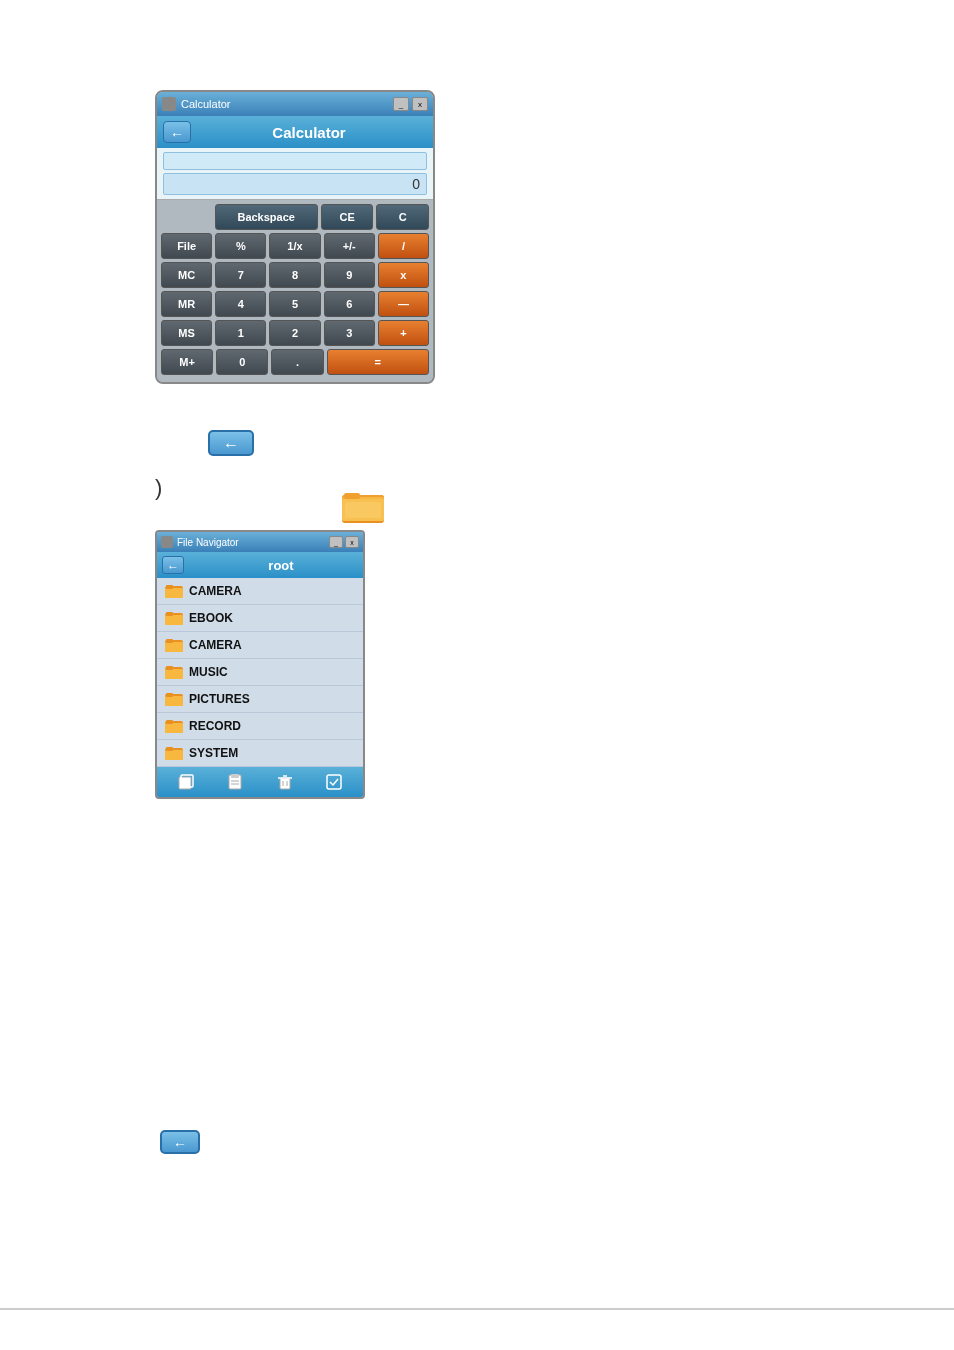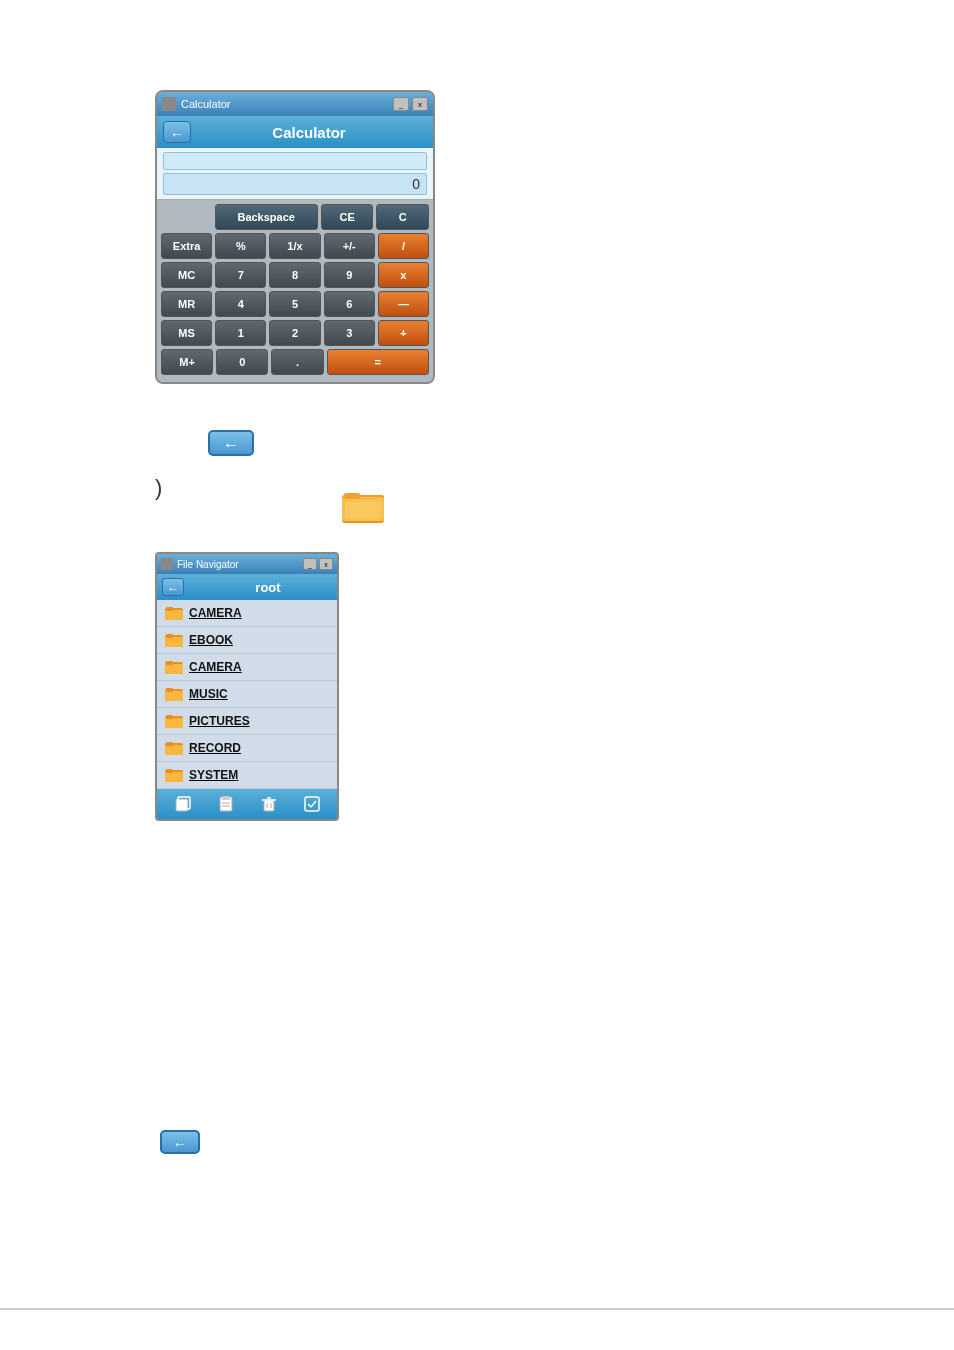--- a/index.html
+++ b/index.html
@@ -203,23 +203,23 @@
     }
 
     .folder-svg {
       width: 42px;
       height: 38px;
     }
 
     
     .filenav-wrapper {
       position: absolute;
-      top: 552px;
+      top: 530px;
       left: 155px;
-      width: 184px;
+      width: 210px;
     }
 
     .filenav-window {
       border: 2px solid #888;
       border-radius: 4px;
       overflow: hidden;
       background: #c0c0c0;
     }
 
     .filenav-titlebar {
@@ -288,21 +288,20 @@
       font-size: 13px;
       font-weight: bold;
       text-align: center;
       flex: 1;
       padding-left: 20px;
     }
 
     .filenav-list {
       background: #d0dce8;
       padding: 0;
-      text-decoration: underline;
     }
 
     .filenav-item {
       display: flex;
       align-items: center;
       gap: 6px;
       padding: 5px 8px;
       border-bottom: 1px solid #b8c8d8;
       cursor: pointer;
     }
@@ -397,21 +396,21 @@
     <div class="calc-buttons">
 
       <div class="calc-row">
         <div class="calc-btn spacer"></div>
         <div class="calc-btn wide blue-gray">Backspace</div>
         <div class="calc-btn blue-gray">CE</div>
         <div class="calc-btn blue-gray">C</div>
       </div>
 
       <div class="calc-row">
-        <div class="calc-btn">Extra</div>
+        <div class="calc-btn">File</div>
         <div class="calc-btn">%</div>
         <div class="calc-btn">1/x</div>
         <div class="calc-btn">+/-</div>
         <div class="calc-btn orange">/</div>
       </div>
 
       <div class="calc-row">
         <div class="calc-btn">MC</div>
         <div class="calc-btn">7</div>
         <div class="calc-btn">8</div>

